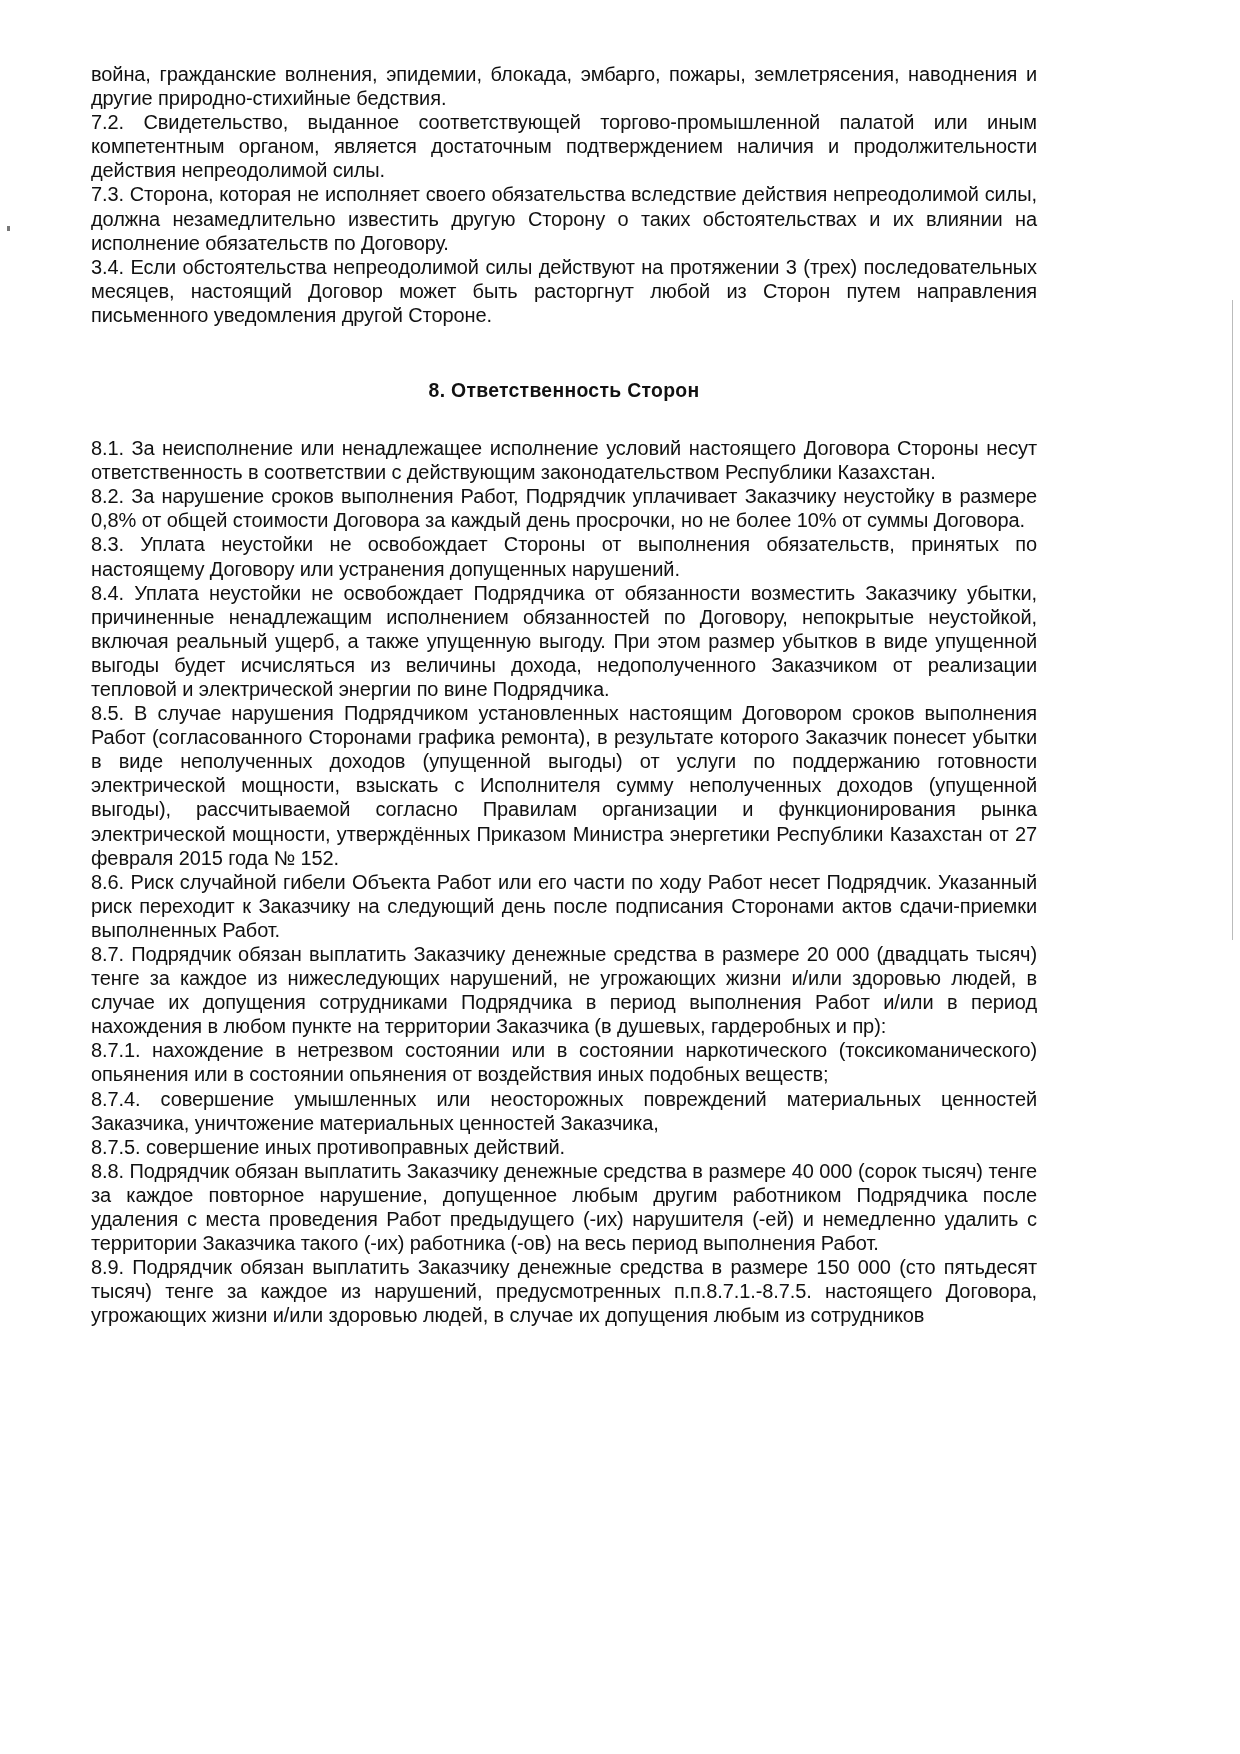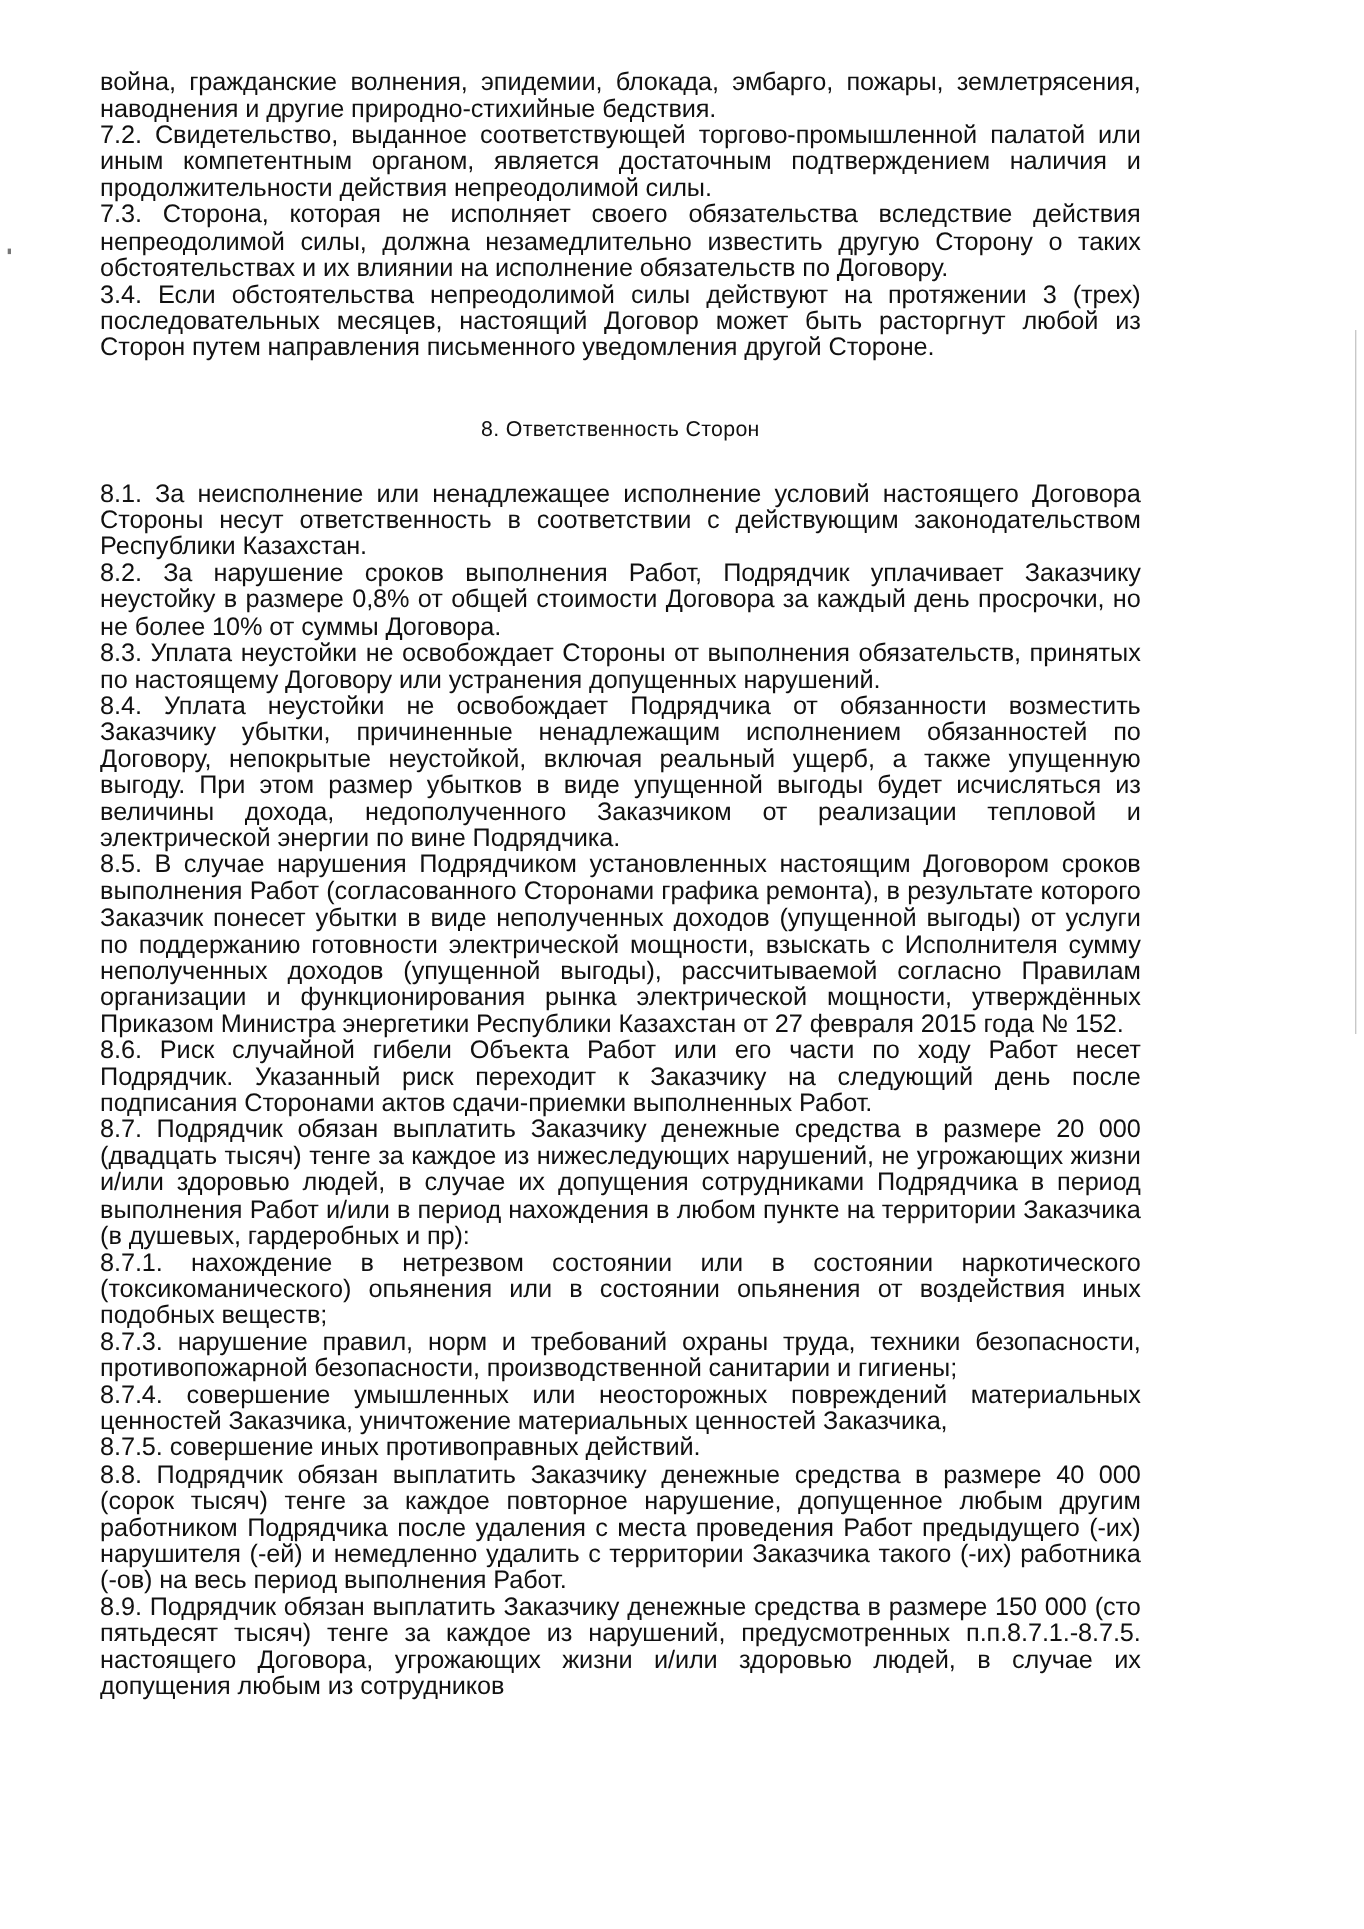--- a/index.html
+++ b/index.html
@@ -2,26 +2,26 @@
 <html><head>
 <meta charset="utf-8">
 <style>
   html, body { margin: 0; padding: 0; background: #ffffff; }
   body {
     width: 1240px; height: 1754px; position: relative; overflow: hidden;
     font-family: "Liberation Sans", sans-serif; color: #111;
   }
   .page { position: absolute; left: 91px; top: 62px; width: 946px; }
   .p {
-    font-size: 23px; line-height: 24.1px; margin: 0;
+    font-size: 20px; line-height: 24.1px; margin: 0;
     text-align: justify; letter-spacing: -0.1px;
   }
   .p.indent { text-indent: 67px; }
   .heading {
-    font-size: 19.4px; font-weight: normal; text-align: center;
+    font-size: 19.4px; font-weight: bold; text-align: center;
     margin: 51px 0 34px 0; line-height: 24px; letter-spacing: 0.3px;
   }
   .scan-mark { position: absolute; background: #777; }
 </style>
 </head>
 <body>
 
 <div class="scan-mark" style="left:7px;top:226px;width:3px;height:5px;"></div>
 <div class="scan-mark" style="left:1232px;top:300px;width:1px;height:640px;background:#bbb;"></div>
 
@@ -34,18 +34,17 @@
   <h2 class="heading">8.  Ответственность  Сторон</h2>
 
   <p class="p">8.1. За неисполнение или ненадлежащее исполнение условий настоящего Договора Стороны несут ответственность в соответствии с действующим законодательством Республики Казахстан.</p>
   <p class="p">8.2. За нарушение сроков выполнения Работ, Подрядчик уплачивает Заказчику неустойку в размере 0,8% от общей стоимости Договора за каждый  день просрочки, но не более 10%  от суммы Договора.</p>
   <p class="p">8.3. Уплата неустойки не освобождает Стороны от выполнения обязательств, принятых по настоящему Договору или устранения допущенных нарушений.</p>
   <p class="p">8.4. Уплата неустойки не освобождает Подрядчика от обязанности возместить Заказчику убытки, причиненные ненадлежащим исполнением обязанностей по Договору, непокрытые неустойкой, включая реальный ущерб, а также упущенную выгоду. При этом размер убытков в виде упущенной выгоды будет исчисляться из величины дохода, недополученного Заказчиком от реализации тепловой и электрической энергии по вине Подрядчика.</p>
   <p class="p">8.5. В случае нарушения Подрядчиком установленных настоящим Договором сроков выполнения Работ (согласованного Сторонами графика ремонта), в результате которого Заказчик понесет убытки в виде неполученных доходов (упущенной выгоды) от услуги по поддержанию готовности электрической мощности, взыскать с Исполнителя сумму неполученных доходов (упущенной выгоды), рассчитываемой согласно  Правилам организации и функционирования рынка электрической мощности, утверждённых Приказом  Министра энергетики Республики Казахстан от 27 февраля 2015 года № 152.</p>
   <p class="p">8.6. Риск случайной гибели Объекта Работ или его части по ходу Работ несет Подрядчик. Указанный риск переходит к Заказчику на следующий день после подписания Сторонами актов сдачи-приемки выполненных Работ.</p>
   <p class="p">8.7. Подрядчик обязан выплатить Заказчику денежные средства  в размере 20 000 (двадцать тысяч) тенге за каждое из нижеследующих нарушений, не угрожающих жизни и/или здоровью людей, в случае их допущения сотрудниками Подрядчика в период выполнения Работ и/или в период нахождения в любом пункте на территории Заказчика (в душевых, гардеробных и пр):</p>
   <p class="p">8.7.1. нахождение в нетрезвом состоянии или в состоянии наркотического (токсикоманического) опьянения или в состоянии опьянения от воздействия иных подобных веществ;</p>
-  <p class="p">8.7.3. нарушение правил, норм и требований охраны труда, техники безопасности, противопожарной безопасности, производственной санитарии и гигиены;</p>
   <p class="p">8.7.4. совершение умышленных или неосторожных повреждений материальных ценностей Заказчика,  уничтожение материальных ценностей Заказчика,</p>
   <p class="p">8.7.5. совершение иных противоправных действий.</p>
   <p class="p">8.8. Подрядчик обязан выплатить Заказчику денежные средства  в размере 40 000 (сорок тысяч) тенге за каждое повторное нарушение, допущенное  любым другим работником  Подрядчика после удаления с места проведения Работ предыдущего (-их)  нарушителя (-ей)  и немедленно удалить с территории Заказчика такого (-их)  работника (-ов)  на весь период выполнения Работ.</p>
   <p class="p">8.9. Подрядчик обязан выплатить Заказчику денежные средства  в размере 150 000 (сто пятьдесят тысяч) тенге за каждое  из нарушений, предусмотренных п.п.8.7.1.-8.7.5. настоящего Договора, угрожающих жизни и/или здоровью людей, в случае их допущения любым из сотрудников</p>
 </div>
 
 </body></html>

